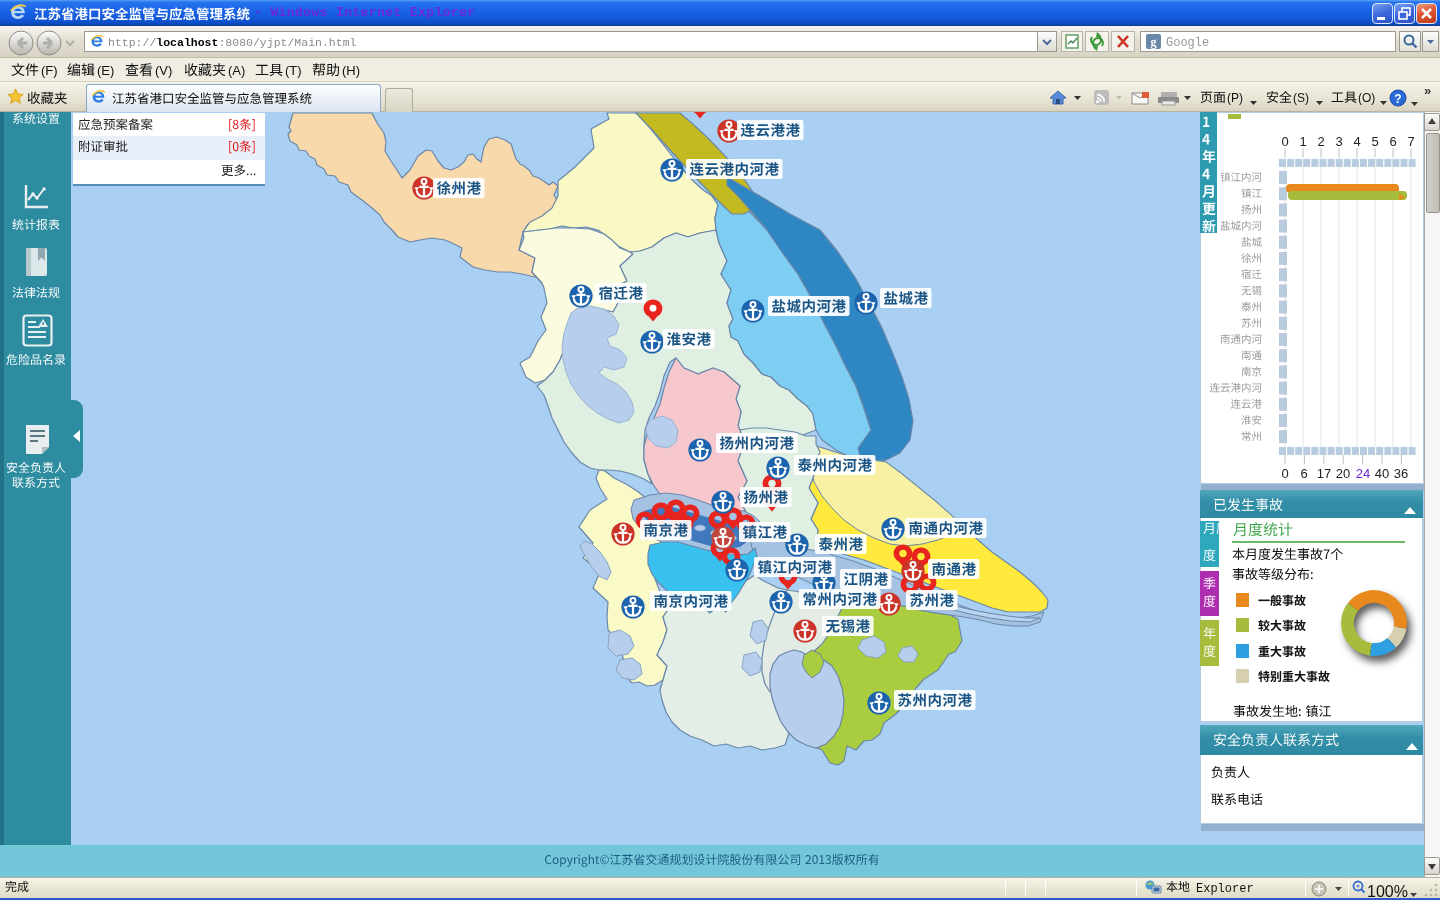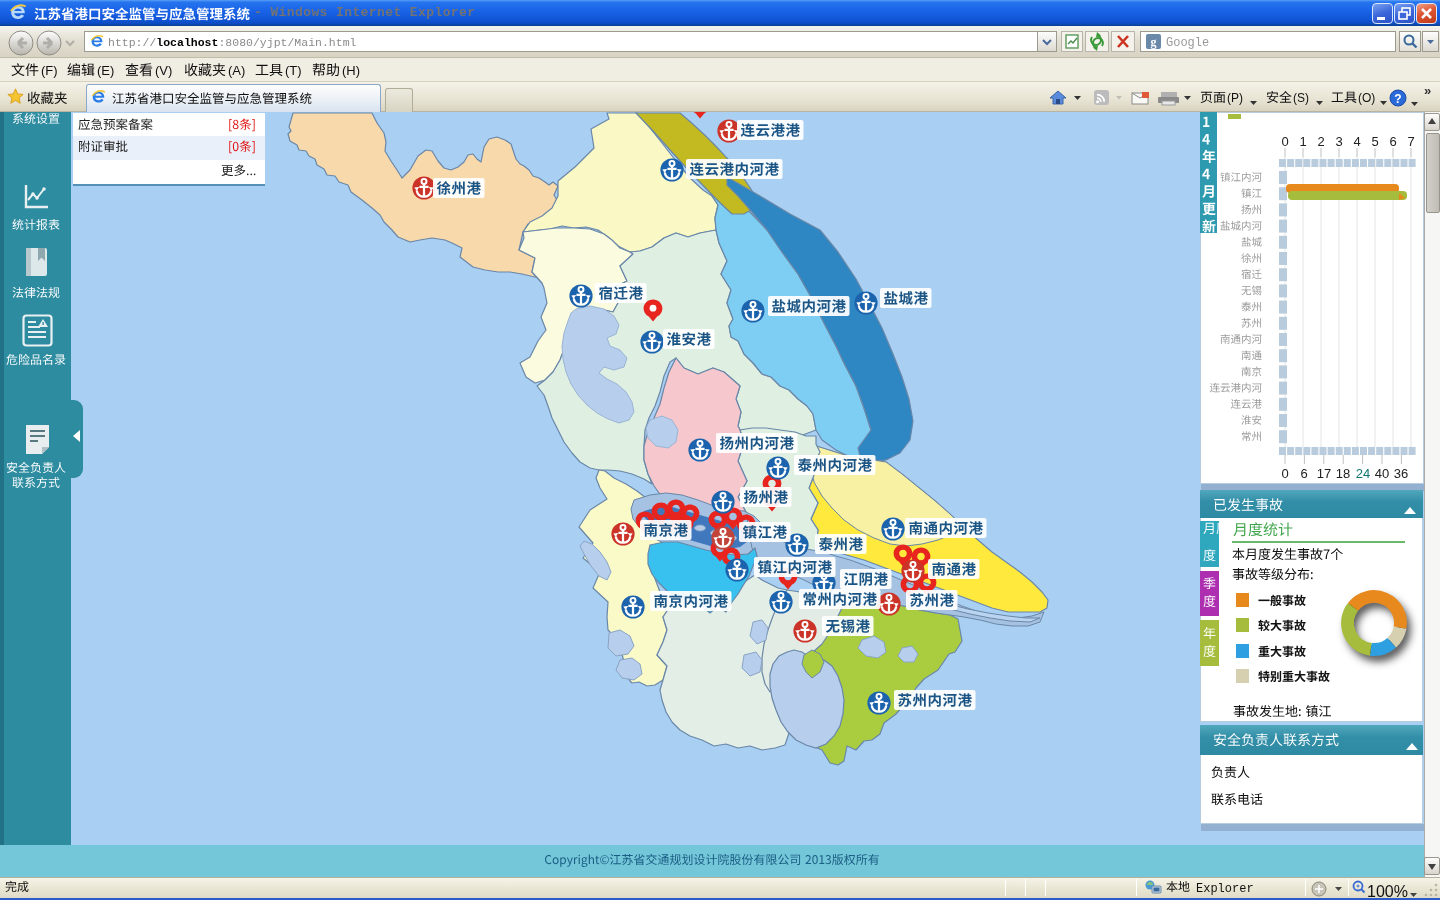--- a/index.html
+++ b/index.html
@@ -460,40 +460,40 @@
     <div class="abs" style="left:1348px;top:879px;width:1px;height:17px;background:#c8c4b0;border-right:1px solid #fff"></div>
     <div id="vscroll">
       <div class="sbtn" style="top:1px;left:-1px"><svg width="14" height="16">
           <path d="M7 4 L11 10 L3 10 Z" fill="#404040"></path>
         </svg></div>
       <div id="sthumb"></div>
       <div class="sbtn" style="top:745px;left:-1px"><svg width="14" height="16">
           <path d="M7 12 L11 6 L3 6 Z" fill="#404040"></path>
         </svg></div>
     </div>
-    <div class="abs" style="left:254px;top:5px;color:#737373;font-weight:bold;font-size:13px;font-family:'Liberation Mono',monospace;letter-spacing:0.4px">- Windows Internet Explorer</div>
+    <div class="abs" style="left:254px;top:5px;color:#6d28d9;font-weight:bold;font-size:13px;font-family:'Liberation Mono',monospace;letter-spacing:0.4px">- Windows Internet Explorer</div>
     <div class="abs" style="left:41px;top:63px;font-size:13px;color:#111">(F)</div>
     <div class="abs" style="left:97px;top:63px;font-size:13px;color:#111">(E)</div>
     <div class="abs" style="left:155px;top:63px;font-size:13px;color:#111">(V)</div>
     <div class="abs" style="left:228px;top:63px;font-size:13px;color:#111">(A)</div>
     <div class="abs" style="left:285px;top:63px;font-size:13px;color:#111">(T)</div>
     <div class="abs" style="left:342px;top:63px;font-size:13px;color:#111">(H)</div>
     <div class="abs" style="left:1281px;top:134px;font-size:13px;color:#222;width:8px;text-align:center">0</div>
     <div class="abs" style="left:1299px;top:134px;font-size:13px;color:#222;width:8px;text-align:center">1</div>
     <div class="abs" style="left:1317px;top:134px;font-size:13px;color:#222;width:8px;text-align:center">2</div>
     <div class="abs" style="left:1335px;top:134px;font-size:13px;color:#222;width:8px;text-align:center">3</div>
     <div class="abs" style="left:1353px;top:134px;font-size:13px;color:#222;width:8px;text-align:center">4</div>
     <div class="abs" style="left:1371px;top:134px;font-size:13px;color:#222;width:8px;text-align:center">5</div>
     <div class="abs" style="left:1389px;top:134px;font-size:13px;color:#222;width:8px;text-align:center">6</div>
     <div class="abs" style="left:1407px;top:134px;font-size:13px;color:#222;width:8px;text-align:center">7</div>
     <div class="abs" style="left:1277px;top:466px;font-size:13px;color:#222;width:16px;text-align:center">0</div>
     <div class="abs" style="left:1296px;top:466px;font-size:13px;color:#222;width:16px;text-align:center">6</div>
     <div class="abs" style="left:1316px;top:466px;font-size:13px;color:#222;width:16px;text-align:center">17</div>
-    <div class="abs" style="left:1335px;top:466px;font-size:13px;color:#222;width:16px;text-align:center">18</div>
-    <div class="abs" style="left:1355px;top:466px;font-size:13px;color:#0f766e;width:16px;text-align:center">24</div>
+    <div class="abs" style="left:1335px;top:466px;font-size:13px;color:#222;width:16px;text-align:center">20</div>
+    <div class="abs" style="left:1355px;top:466px;font-size:13px;color:#6d28d9;width:16px;text-align:center">24</div>
     <div class="abs" style="left:1374px;top:466px;font-size:13px;color:#222;width:16px;text-align:center">40</div>
     <div class="abs" style="left:1393px;top:466px;font-size:13px;color:#222;width:16px;text-align:center">36</div>
     <div class="abs" style="left:1196px;top:882px;font-size:12px;color:#111;font-family:'Liberation Mono',monospace">Explorer</div>
     <svg width="0" height="0" style="position:absolute">
       <defs>
         <path id="q0" d="M464 -462V-281C464 -174 421 -55 50 19C66 35 87 64 96 80C485 -4 541 -143 541 -280V-462ZM545 -110C661 -56 812 27 885 83L932 23C854 -32 703 -111 589 -161ZM171 -595V-128H248V-525H760V-130H839V-595H478C497 -630 517 -673 535 -715H935V-785H74V-715H449C437 -676 419 -631 403 -595Z"></path>
         <path id="q1" d="M389 -334H601V-221H389ZM389 -395V-506H601V-395ZM389 -160H601V-43H389ZM58 -774V-702H444C437 -661 426 -614 416 -576H104V80H176V27H820V80H896V-576H493L532 -702H945V-774ZM176 -43V-506H320V-43ZM820 -43H670V-506H820Z"></path>
         <path id="q2" d="M414 -823C430 -793 447 -756 461 -725H93V-522H168V-654H829V-522H908V-725H549C534 -758 510 -806 491 -842ZM656 -378C625 -297 581 -232 524 -178C452 -207 379 -233 310 -256C335 -292 362 -334 389 -378ZM299 -378C263 -320 225 -266 193 -223C276 -195 367 -162 456 -125C359 -60 234 -18 82 9C98 25 121 59 130 77C293 42 429 -10 536 -91C662 -36 778 23 852 73L914 8C837 -41 723 -96 599 -148C660 -209 707 -285 742 -378H935V-449H430C457 -499 482 -549 502 -596L421 -612C401 -561 372 -505 341 -449H69V-378Z"></path>
         <path id="q3" d="M493 -851C392 -692 209 -545 26 -462C45 -446 67 -421 78 -401C118 -421 158 -444 197 -469V-404H461V-248H203V-181H461V-16H76V52H929V-16H539V-181H809V-248H539V-404H809V-470C847 -444 885 -420 925 -397C936 -419 958 -445 977 -460C814 -546 666 -650 542 -794L559 -820ZM200 -471C313 -544 418 -637 500 -739C595 -630 696 -546 807 -471Z"></path>
         <path id="q4" d="M52 -72V3H951V-72H539V-650H900V-727H104V-650H456V-72Z"></path>

